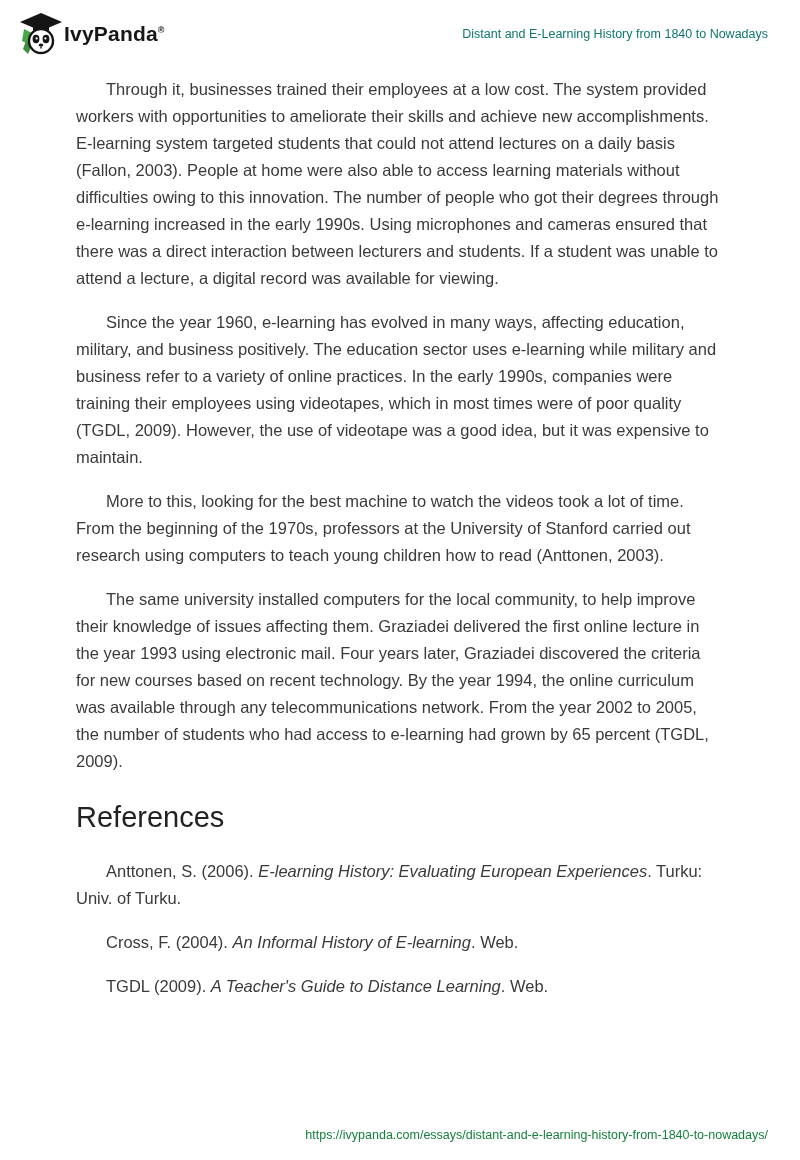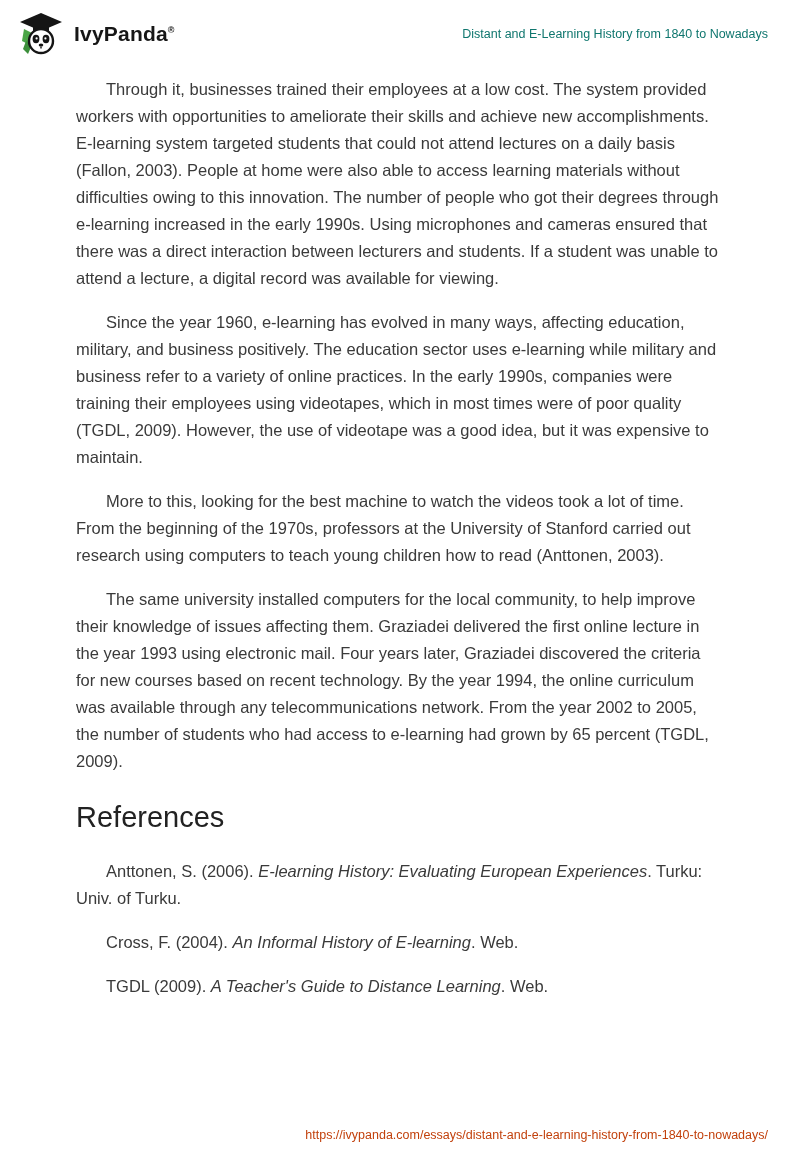--- a/index.html
+++ b/index.html
@@ -16,21 +16,20 @@
   .page-header {
     display: flex;
     align-items: center;
     justify-content: space-between;
     padding: 10px 32px 4px 18px;
     height: 62px;
   }
   .brand {
     display: flex;
     align-items: center;
-    gap: 10px;
     cursor: pointer;
   }
   .logo-wrap { width: 46px; height: 46px; display: inline-block; }
   .brand-text {
     font-size: 21px;
     font-weight: bold;
     color: #161616;
     letter-spacing: 0.2px;
   }
   .brand-text sup {
@@ -61,21 +60,21 @@
     margin-bottom: 24px;
   }
   .ref i { }
   .page-footer {
     position: absolute;
     bottom: 18px;
     left: 0;
     right: 32px;
     text-align: right;
     font-size: 12.5px;
-    color: #c2410c;
+    color: #15803d;
   }
 </style>
 </head>
 <body>
 
 <header class="page-header">
   <div class="brand">
     <span class="logo-wrap">
       <svg width="46" height="46" viewBox="0 0 46 46" aria-hidden="true">
         <polygon points="6,18 14,22 12,34 4,30" fill="#4aa546"></polygon>

